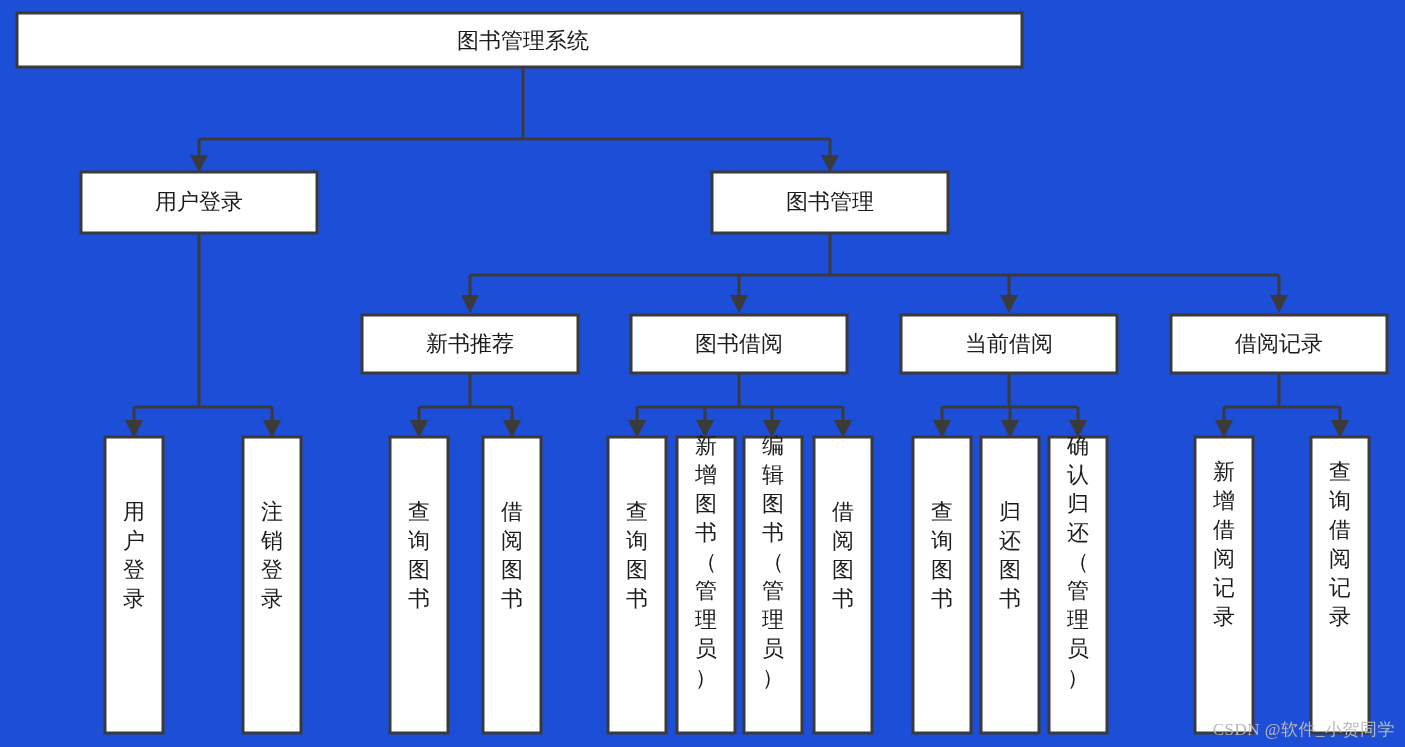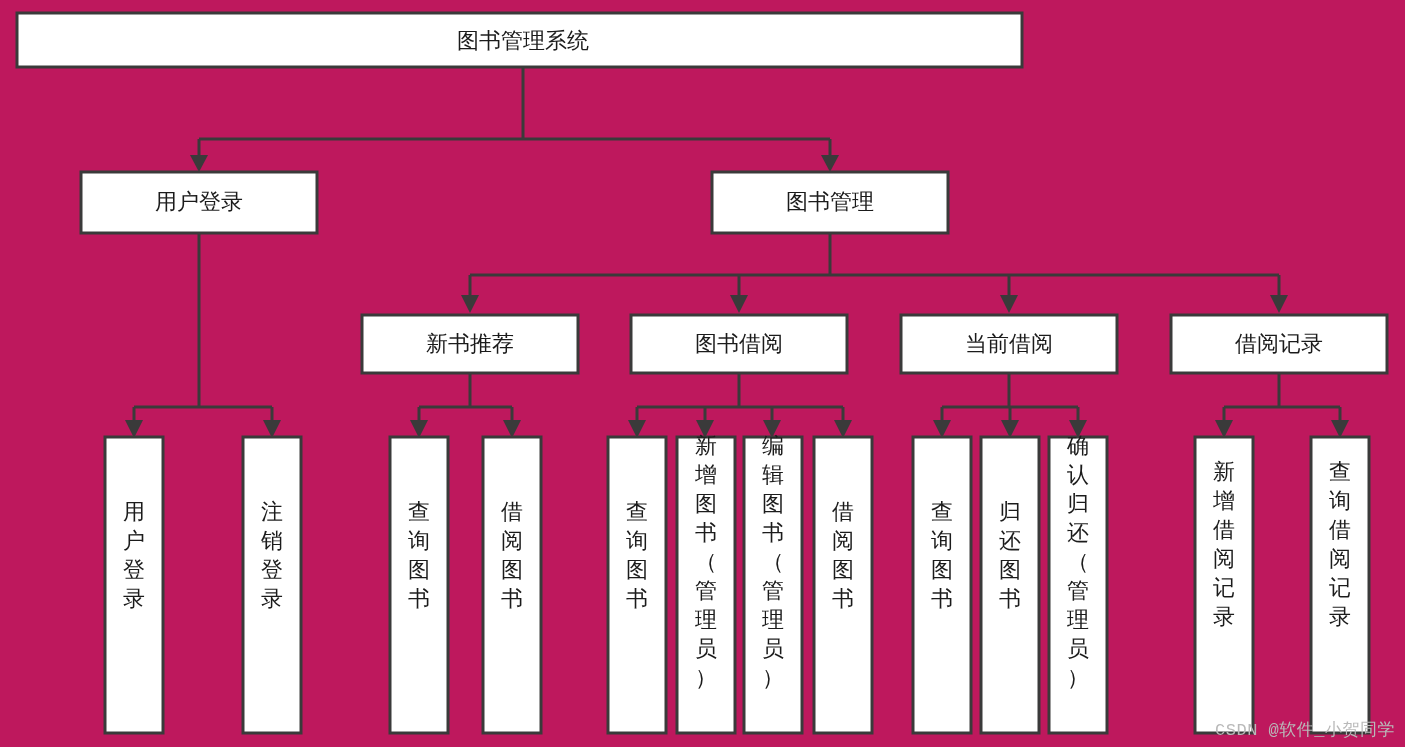--- a/index.html
+++ b/index.html
@@ -8,21 +8,21 @@
     padding: 0;
     background: #ffffff;
   }
   body {
     font-family: "DejaVu Sans", "Liberation Sans", sans-serif;
   }
   #diagram-root {
     position: relative;
     width: 1405px;
     height: 747px;
-    background: #be185d;
+    background: #1d4ed8;
     overflow: hidden;
   }
   svg#flow {
     position: absolute;
     left: 0;
     top: 0;
     width: 1405px;
     height: 747px;
     display: block;
   }
@@ -53,21 +53,21 @@
     font-family: "DejaVu Sans", "Liberation Sans", sans-serif;
     fill: #1b1b1b;
     font-size: 22px;
     text-anchor: middle;
     white-space: pre;
   }
   .watermark {
     position: absolute;
     right: 10px;
     bottom: 6px;
-    font-family: Liberation Mono, monospace;
+    font-family: Liberation Serif, serif;
     font-size: 17px;
     color: #b9b9b9;
     letter-spacing: 0.5px;
     user-select: none;
     pointer-events: none;
   }
 </style>
 </head>
 <body>
 

